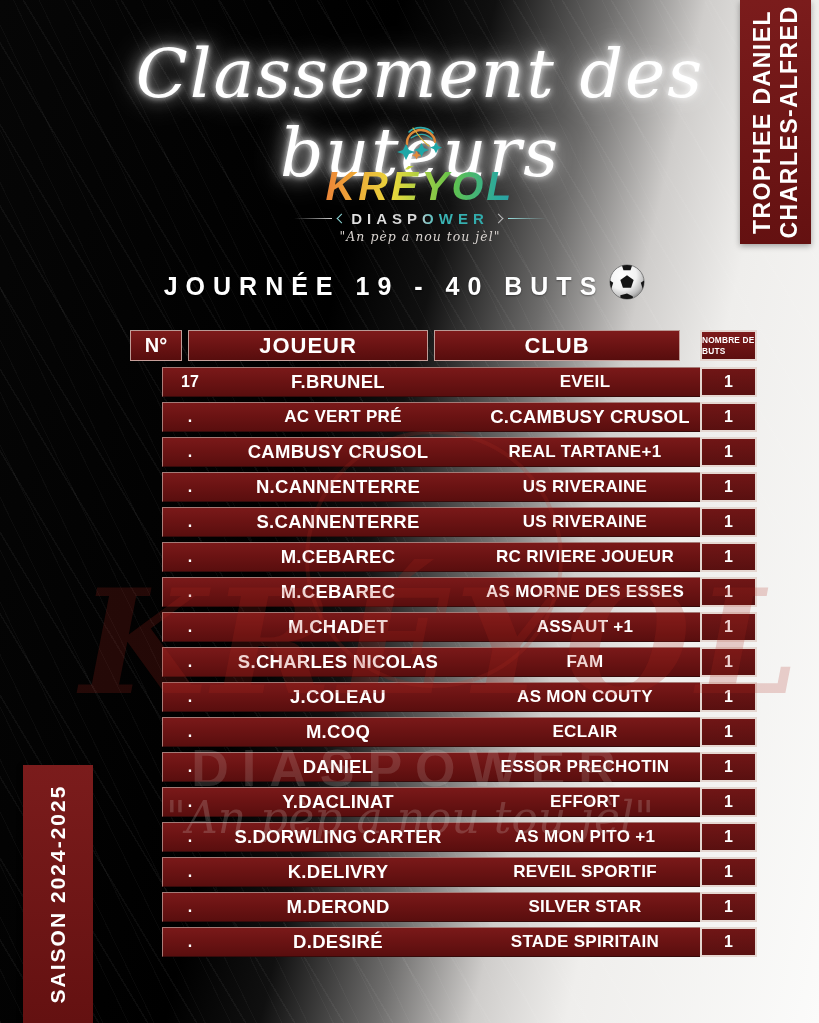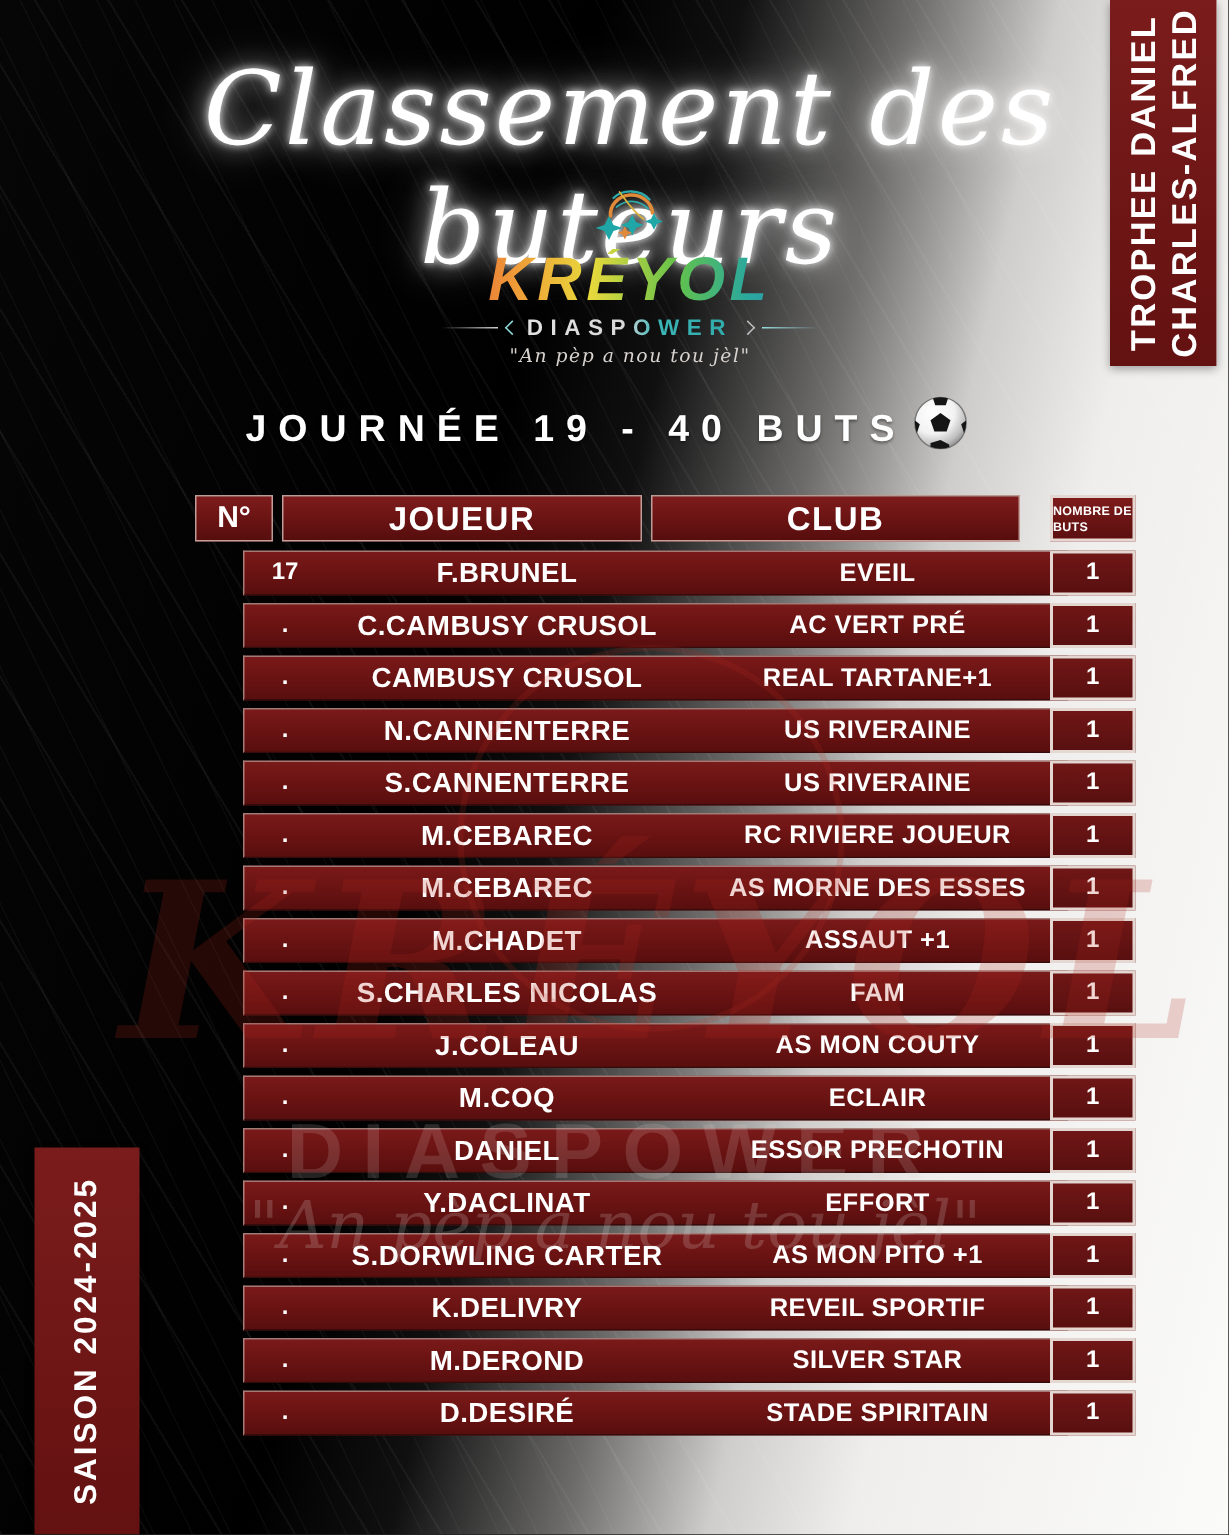--- a/index.html
+++ b/index.html
@@ -175,22 +175,22 @@
 
   <div class="rows" id="rows">
   <div class="row">
     <div class="c c-rank">17</div>
     <div class="c c-player">F.BRUNEL</div>
     <div class="c c-club">EVEIL</div>
   </div>
 
   <div class="row">
     <div class="c c-rank">.</div>
+    <div class="c c-club">AC VERT PRÉ</div>
     <div class="c c-player">C.CAMBUSY CRUSOL</div>
-    <div class="c c-club">AC VERT PRÉ</div>
   </div>
 
   <div class="row">
     <div class="c c-rank">.</div>
     <div class="c c-player">CAMBUSY CRUSOL</div>
     <div class="c c-club">REAL TARTANE+1</div>
   </div>
 
   <div class="row">
     <div class="c c-rank">.</div>

